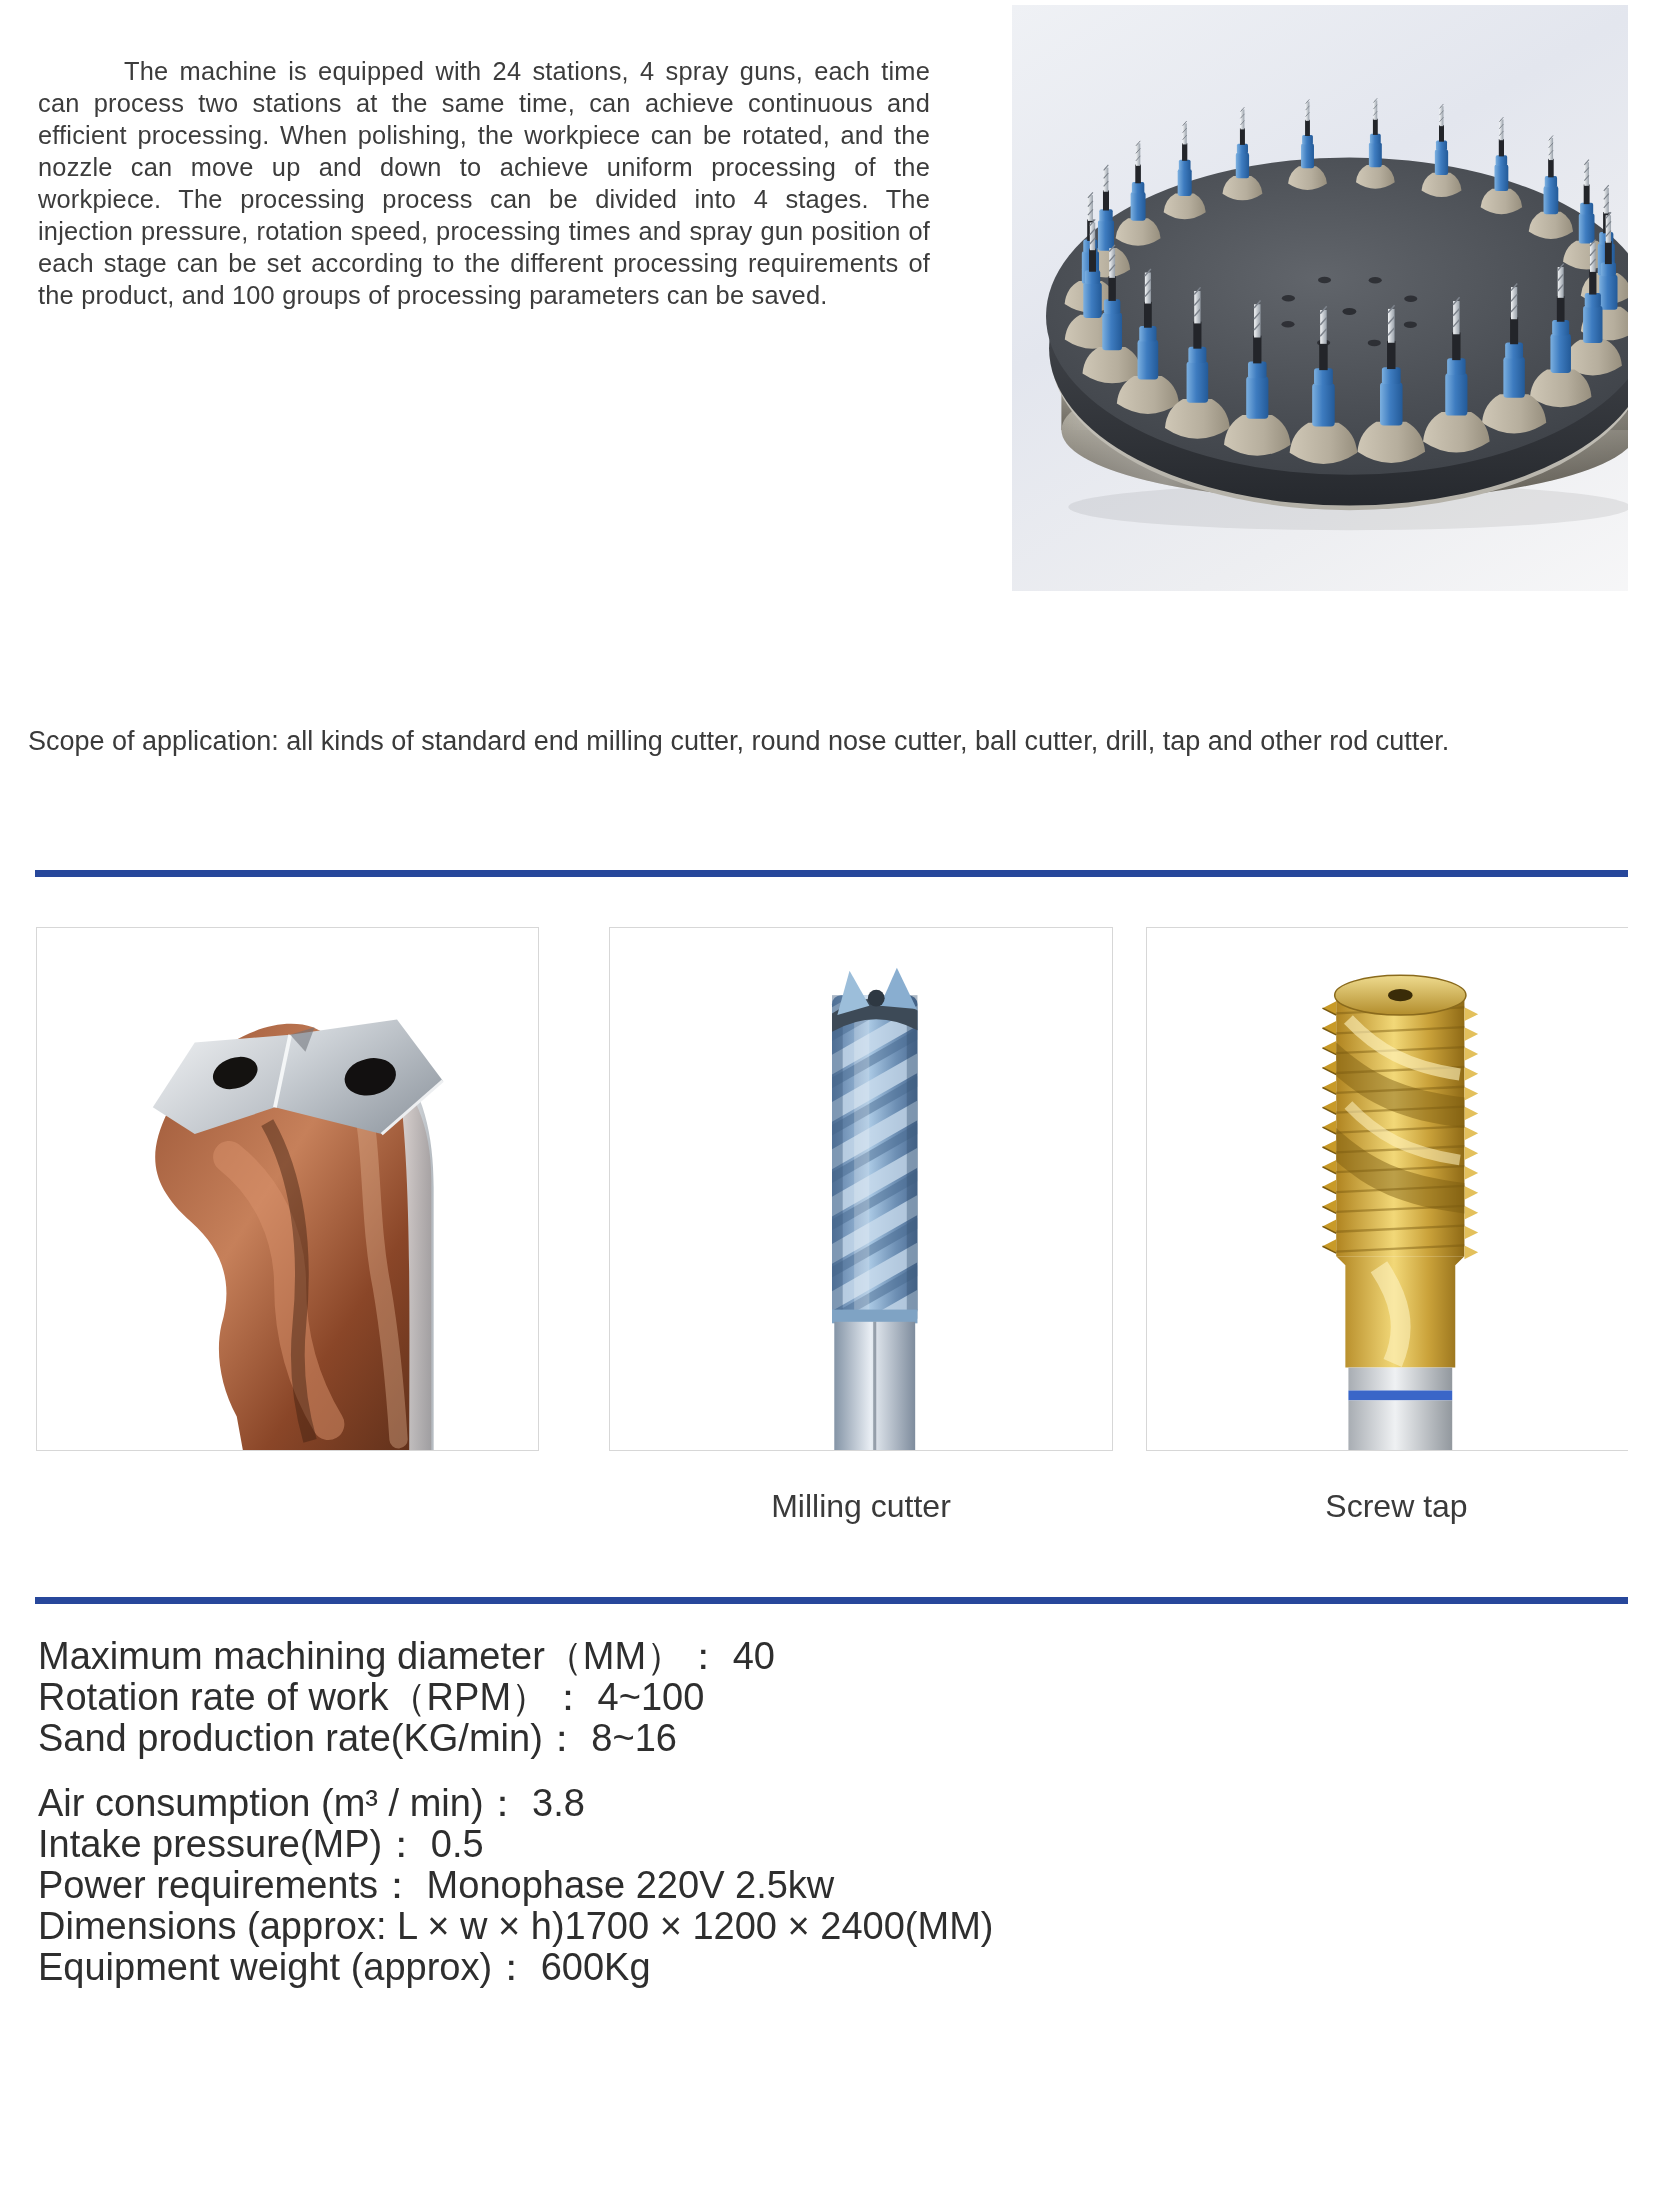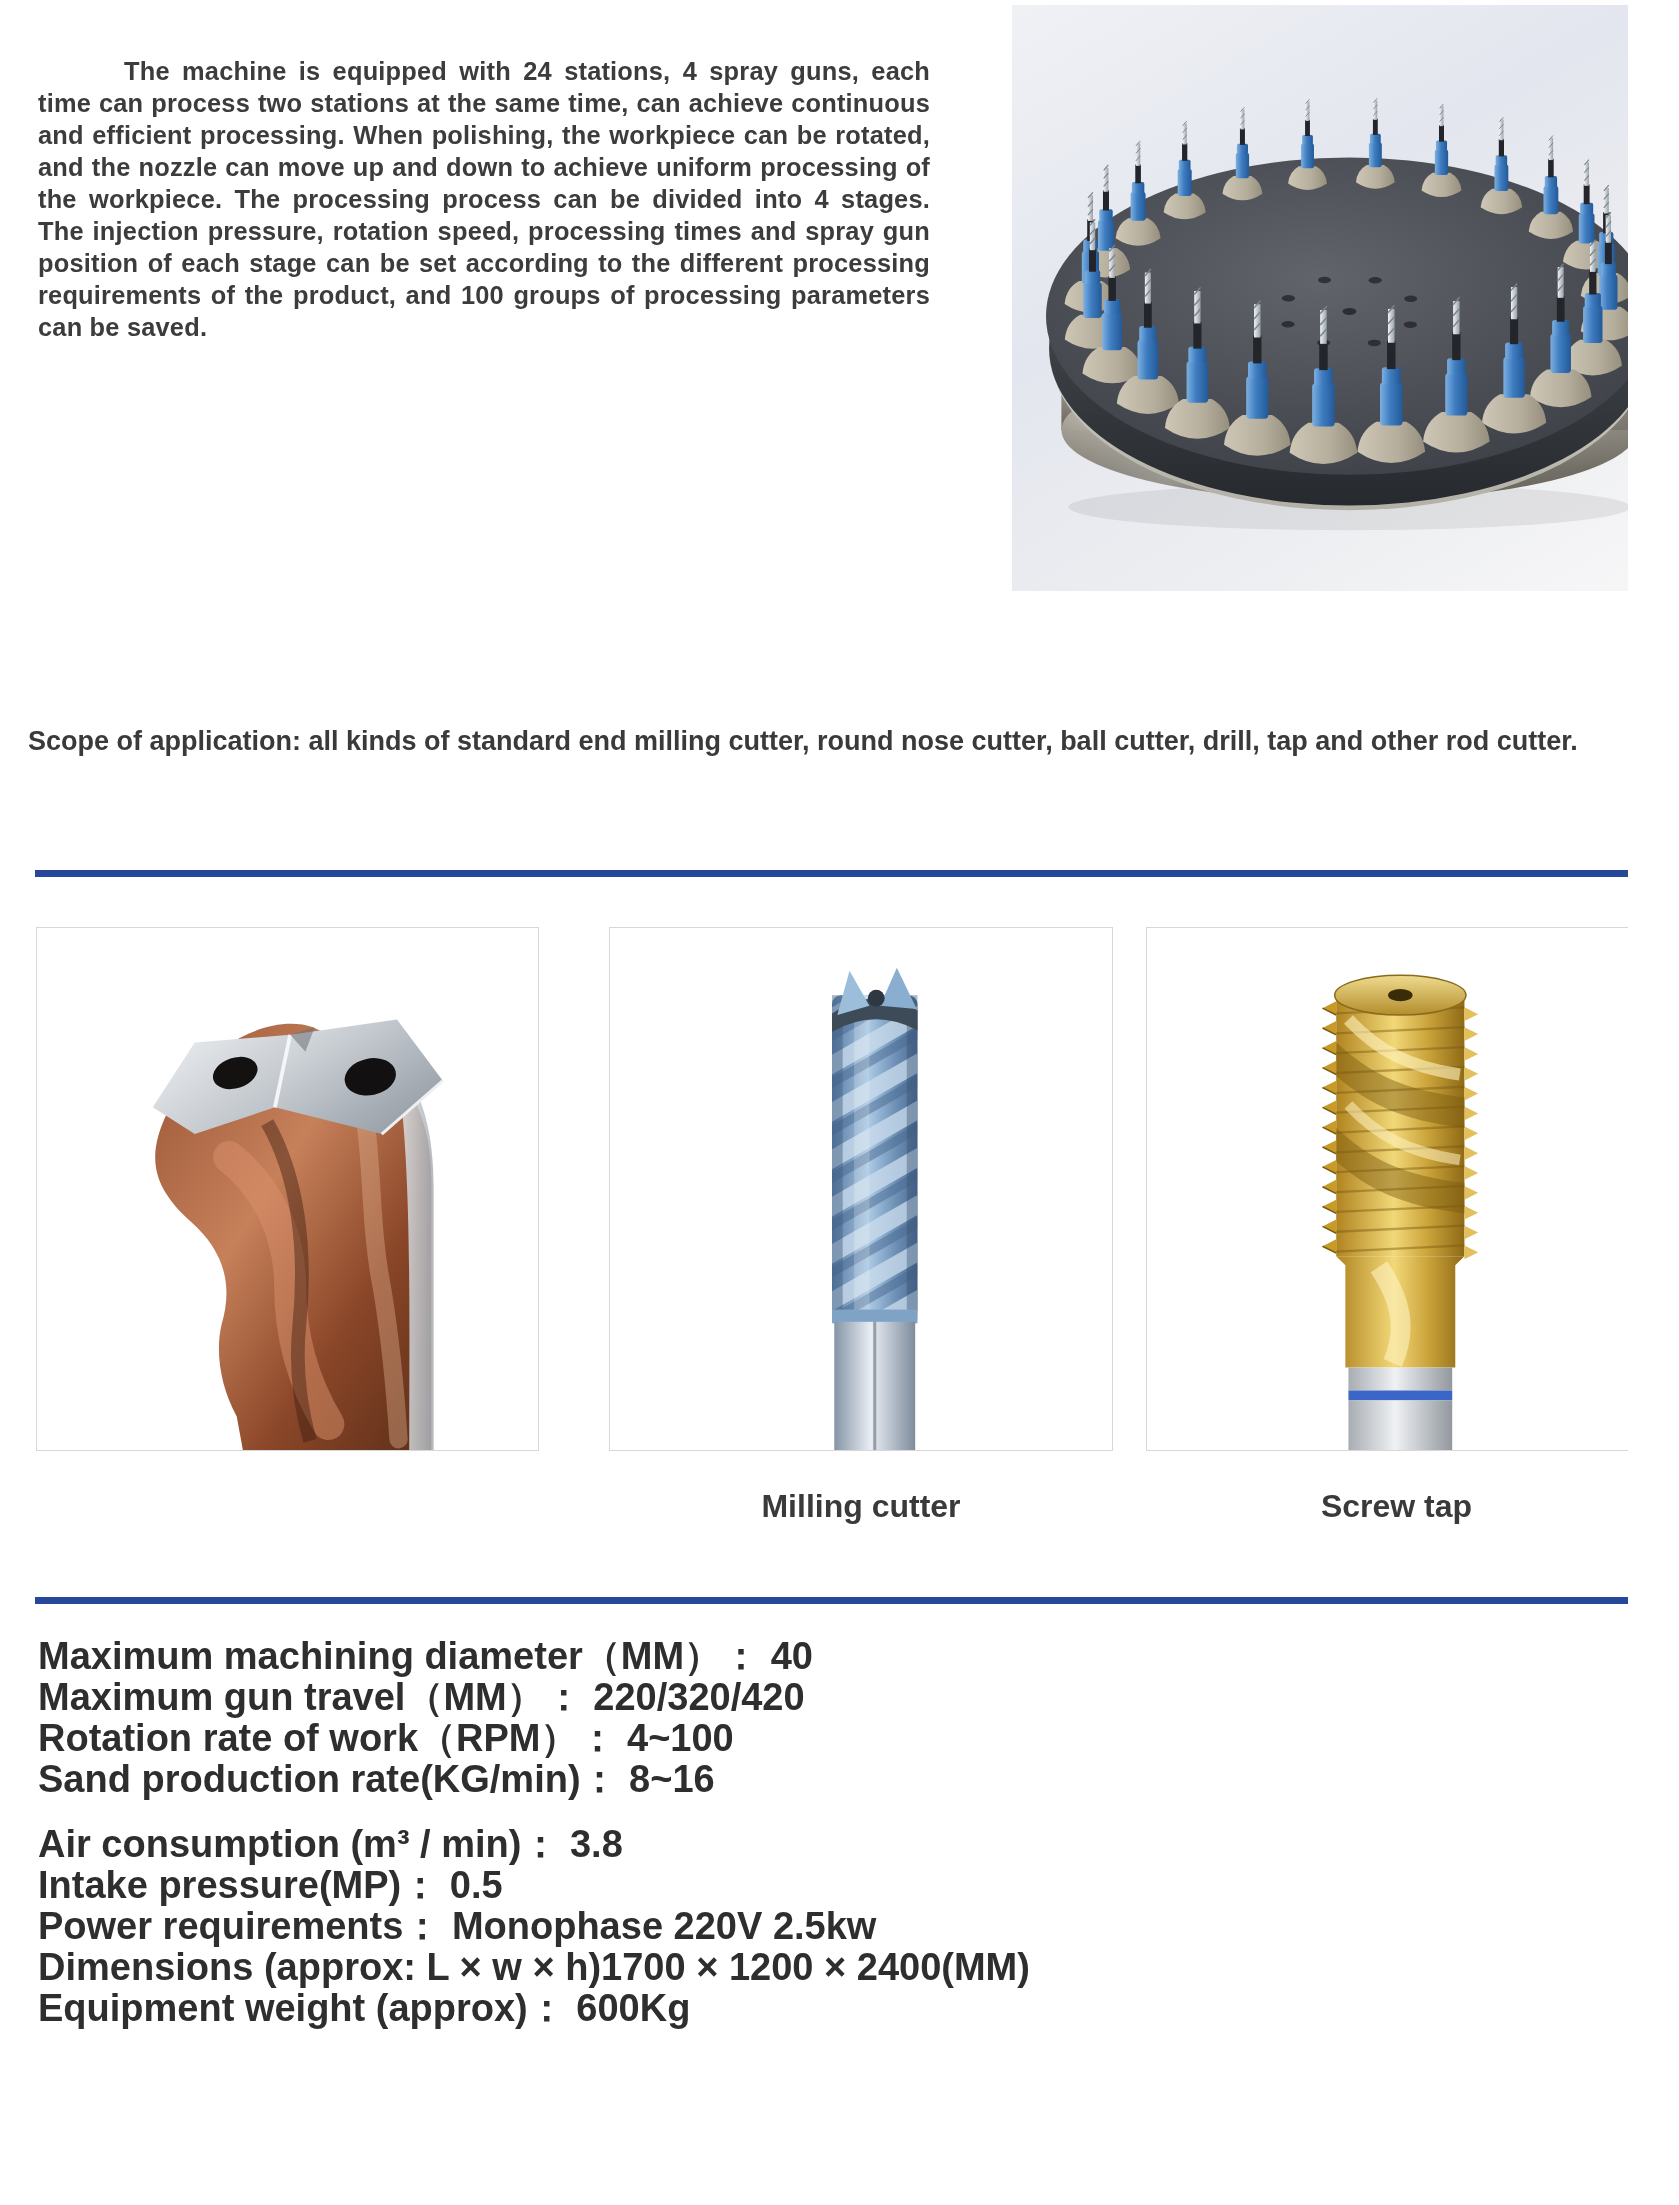--- a/index.html
+++ b/index.html
@@ -1,17 +1,17 @@
 <!DOCTYPE html>
 <html style="font-size:12.3px"><head>
 <meta charset="utf-8">
 <style>
   html,body{margin:0;padding:0;background:#ffffff;}
   .page{position:relative;width:1628px;height:2205px;background:#ffffff;overflow:hidden;
-        font-family:"Liberation Sans",sans-serif;color:#383838;font-weight:bold;}
+        font-family:"Liberation Sans",sans-serif;color:#383838;}
   .intro{position:absolute;left:38px;top:55px;width:892px;margin:0;
          font-size:25.4px;line-height:32px;text-align:justify;text-indent:86px;
          color:#3c3c3c;letter-spacing:0.2px;}
   .machine{position:absolute;left:1012px;top:4.6px;width:654px;height:586px;
            background:linear-gradient(150deg,#eff1f5 0%,#e3e6ee 38%,#edeef1 72%,#f7f7f8 100%);}
   .machine svg{display:block;width:100%;height:100%;}
   .scope{position:absolute;left:28px;top:723px;width:1627px;margin:0;
          font-size:27px;line-height:36px;color:#3a3a3a;}
   .divider{position:absolute;left:35px;width:1624px;height:7px;background:#27479B;}
   #div1{top:870px;} #div2{top:1597px;}
@@ -335,21 +335,20 @@
     </svg>
   </div>
 
   <div class="caption" id="cap2">Milling cutter</div>
   <div class="caption" id="cap3">Screw tap</div>
 
   <div class="divider" id="div2" style="background: rgb(39, 71, 155);"></div>
 
   <div class="specs">
     <div class="spec">Maximum machining diameter（MM）： 40</div>
-    <div class="spec">Maximum gun travel（MM）： 220/320/420</div>
     <div class="spec">Rotation rate of work（RPM）： 4~100</div>
     <div class="spec">Sand production rate(KG/min)： 8~16</div>
     <div class="spec gap">Air consumption (m³ / min)： 3.8</div>
     <div class="spec">Intake pressure(MP)： 0.5</div>
     <div class="spec">Power requirements： Monophase 220V 2.5kw</div>
     <div class="spec">Dimensions (approx: L × w × h)1700 × 1200 × 2400(MM)</div>
     <div class="spec">Equipment weight (approx)： 600Kg</div>
   </div>
 </div>
 

